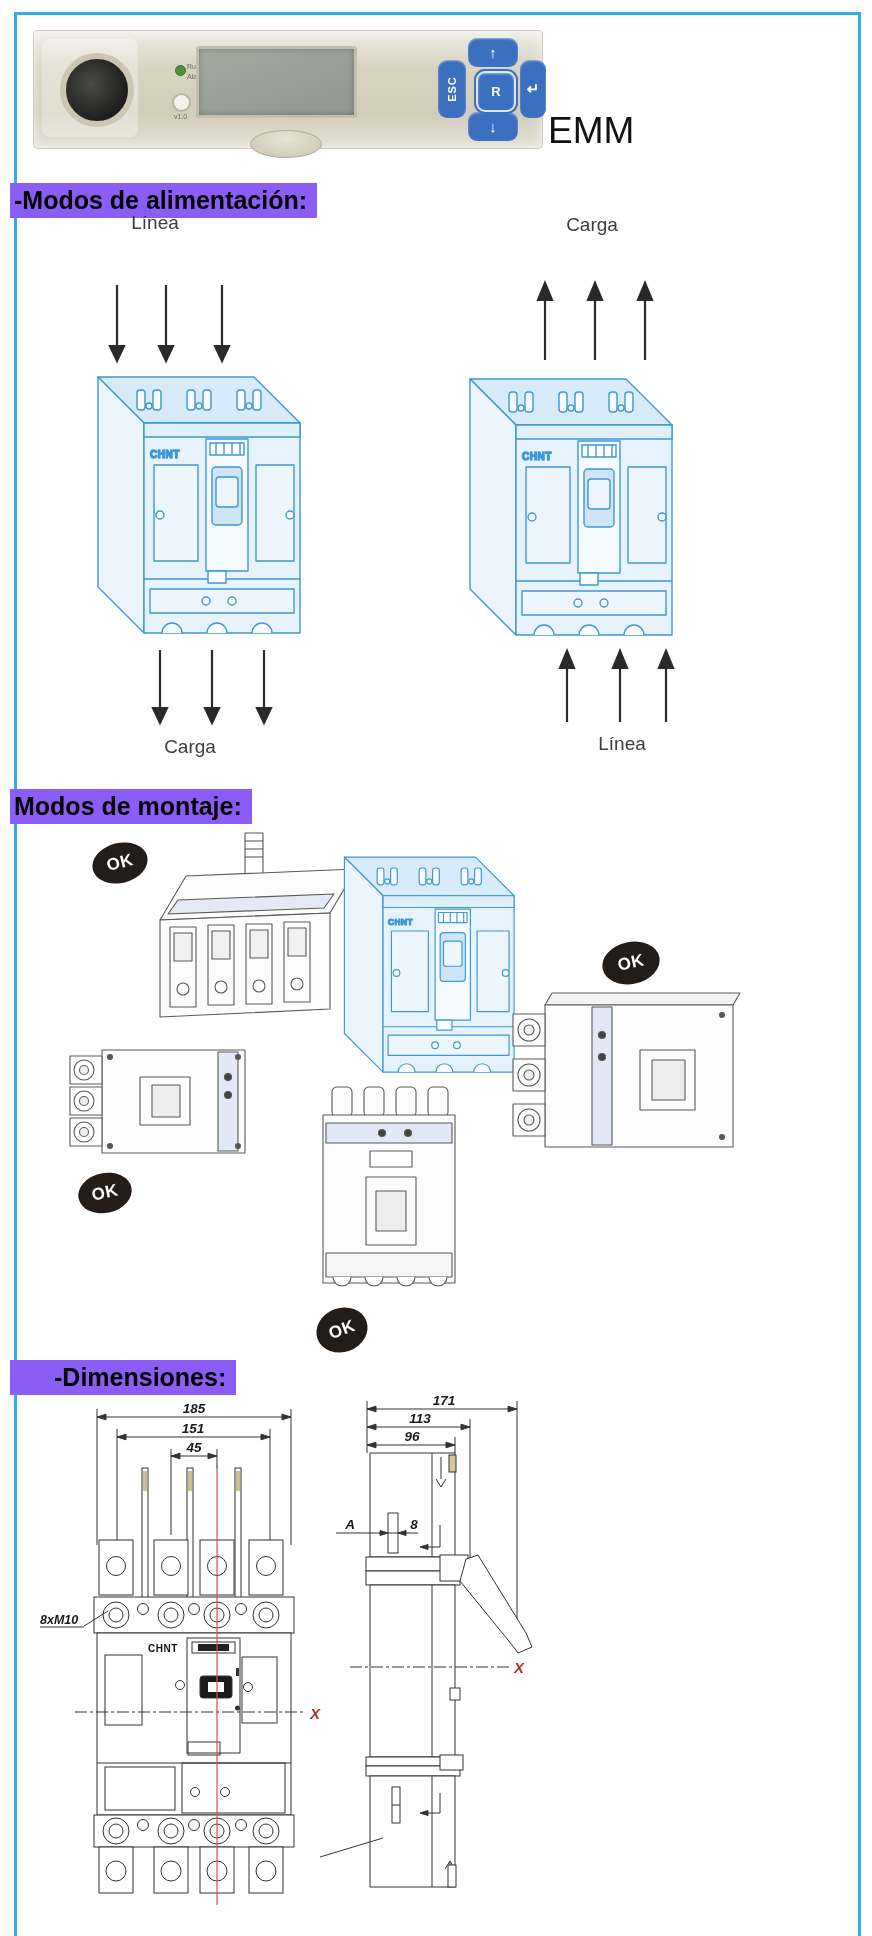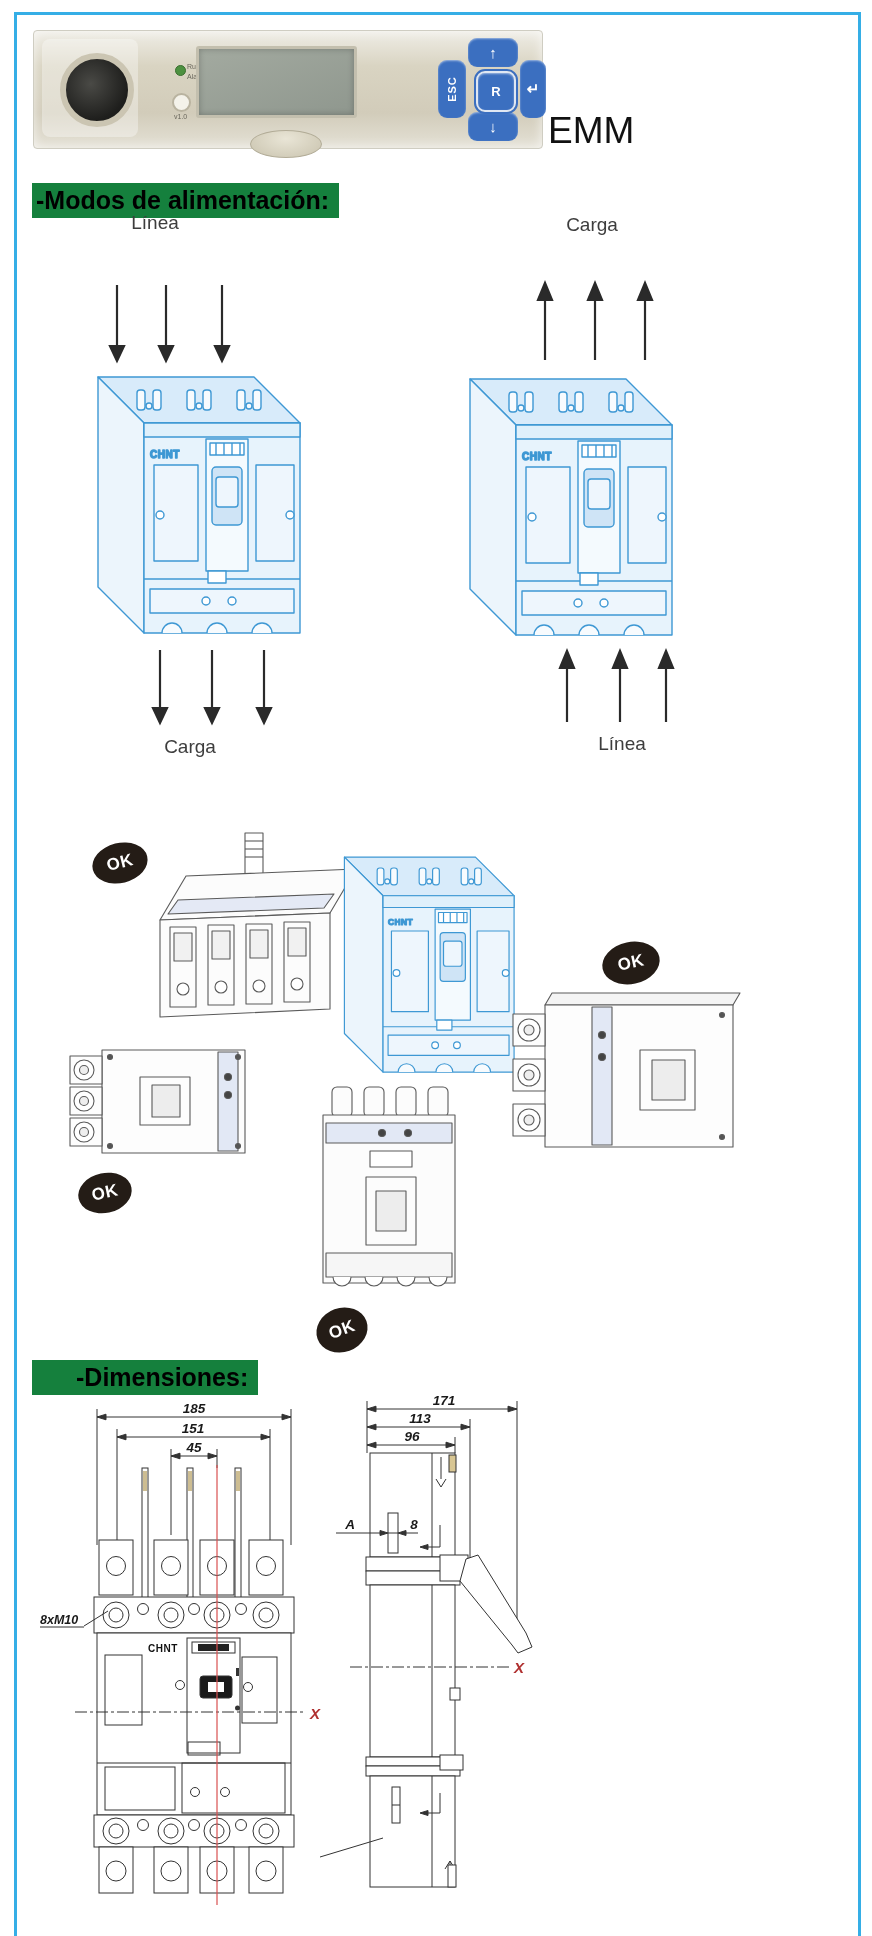--- a/index.html
+++ b/index.html
@@ -24,21 +24,21 @@
   .nbtn{position:absolute;background:#3b6fc0;color:#fff;display:flex;align-items:center;justify-content:center;
         border-radius:9px;font-weight:bold;box-shadow:inset 0 1px 2px rgba(255,255,255,.5);}
   .nav-up{left:26px;top:0;width:50px;height:29px;font-size:15px;}
   .nav-down{left:26px;top:74px;width:50px;height:29px;font-size:15px;}
   .nav-esc{left:-4px;top:22px;width:28px;height:58px;font-size:11px;}
   .nav-esc span{transform:rotate(-90deg);letter-spacing:1px;}
   .nav-enter{left:78px;top:22px;width:26px;height:58px;font-size:15px;}
   .nav-r{left:34px;top:33px;width:36px;height:37px;font-size:13px;border:2px solid #dfe7f3;outline:2px solid #3b6fc0;}
   .emm-caption{position:absolute;left:548px;top:110px;font-size:37px;color:#111;}
   
-  .hd{position:absolute;left:32px;display:inline-block;background:#15803d;color:#000;
+  .hd{position:absolute;left:10px;display:inline-block;background:#8b5cf6;color:#000;
       font-size:25px;font-weight:bold;padding:3px 10px 3px 4px;}
   .hd1{top:183px;} .hd2{top:789px;} .hd3{top:1360px;padding-left:44px;}
   
   .fig{position:absolute;}
   .ok-badge{position:absolute;background:#241c16;color:#fff;border-radius:50%;
             display:flex;align-items:center;justify-content:center;font-size:17px;font-weight:bold;letter-spacing:.5px;}
   text{font-family:"Liberation Sans",sans-serif;}
   .flabel{font-size:19px;fill:#3d3d3d;}
   .dim{font-size:13.5px;font-style:italic;font-weight:600;fill:#1a1a1a;text-anchor:middle;}
   .dimS{font-size:12.5px;font-style:italic;font-weight:600;fill:#1a1a1a;}
@@ -75,20 +75,21 @@
           <span>↵</span>
         </div>
       <div class="nbtn nav-r">
           <span>R</span>
         </div>
     </div>
   </div>
   <div class="emm-caption">EMM</div>
 
   <div class="hd hd1">-Modos de alimentación:</div>
+  <div class="hd hd2">Modos de montaje:</div>
   <div class="hd hd3">-Dimensiones:</div>
 
   <svg class="fig" style="left:40px;top:205px;" width="760" height="560" viewBox="0 0 760 560">
     <defs>
       <g id="bkr" stroke="#3e98d4" stroke-width="1.4" stroke-linejoin="round">
         <polygon points="56,58 212,58 166,12 10,12" fill="#d8ebfa"></polygon>
         <polygon points="56,58 10,12 10,222 56,268" fill="#ecf5fc"></polygon>
         <rect x="56" y="58" width="156" height="210" fill="#e7f3fc"></rect>
         <rect x="56" y="58" width="156" height="14" fill="#dff0fb"></rect>
 

